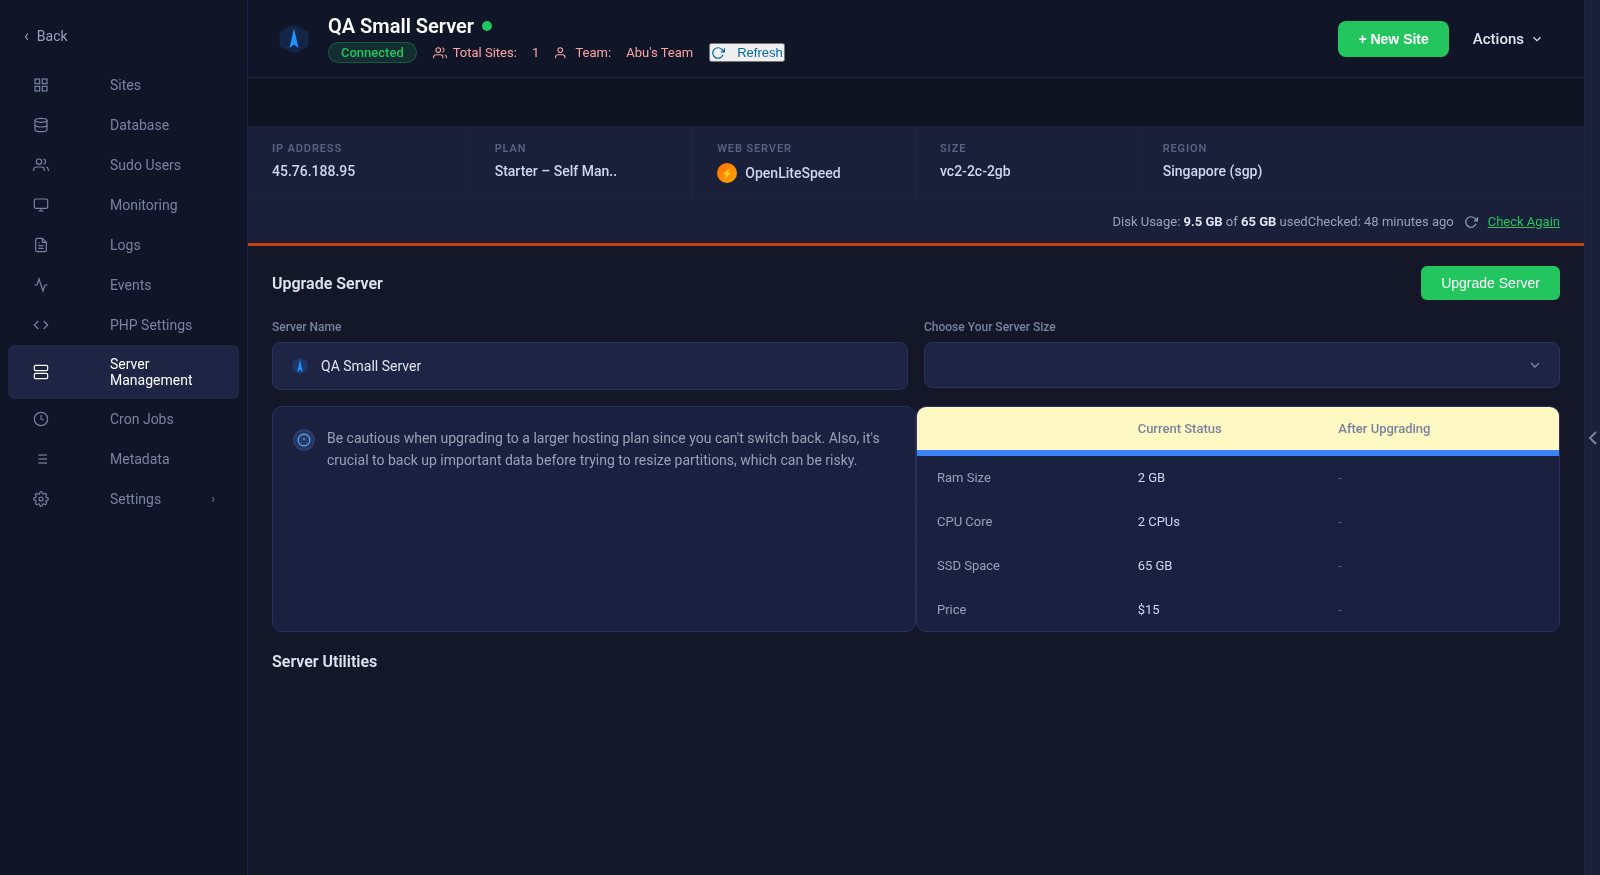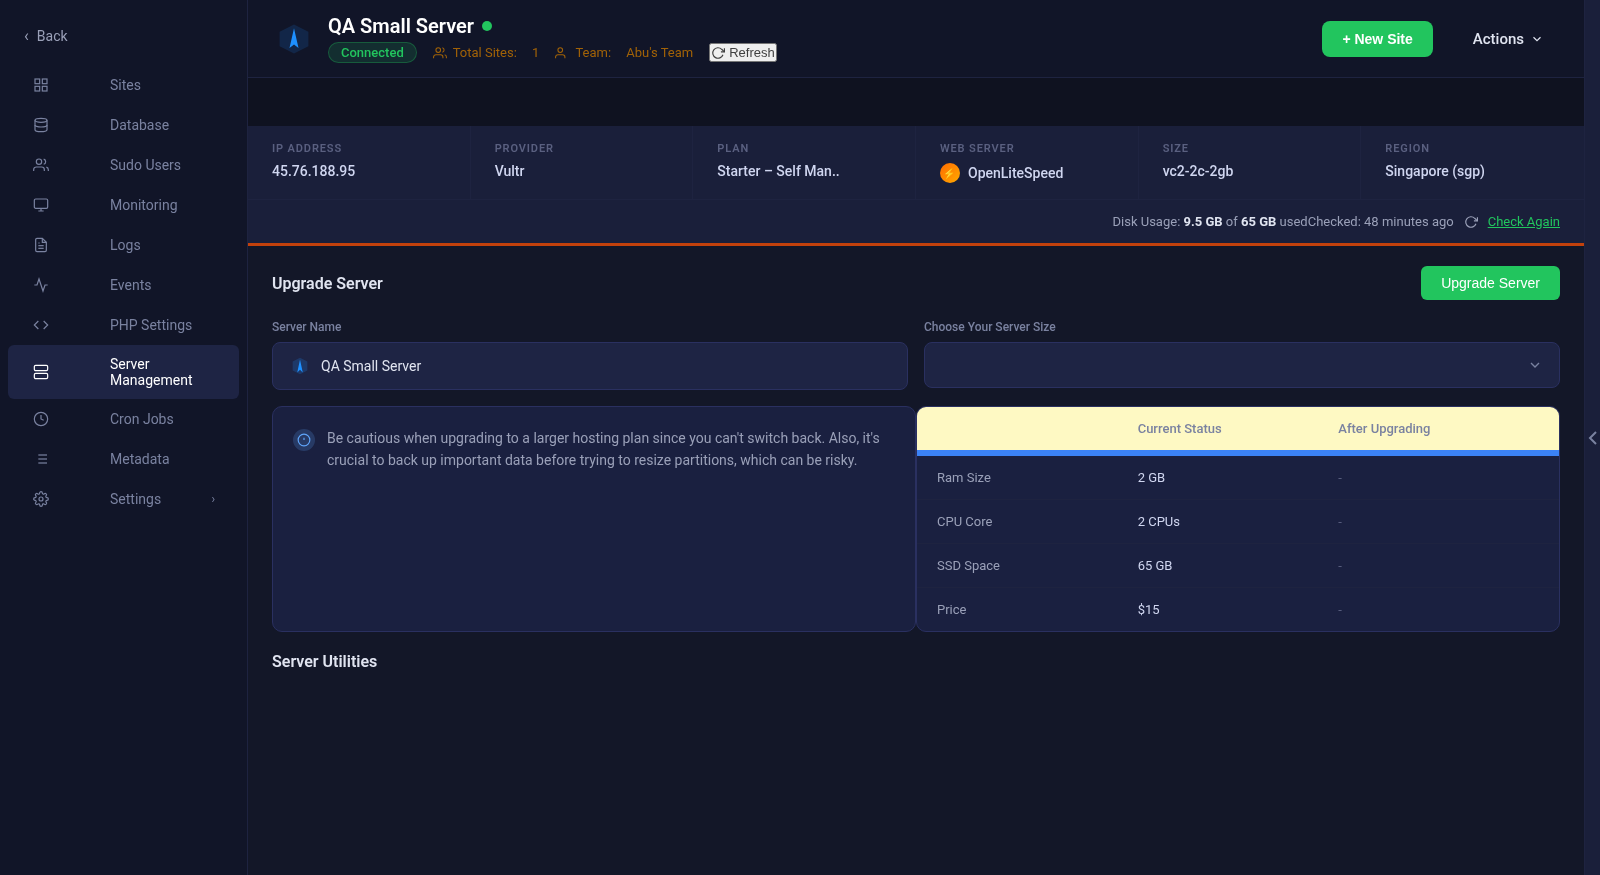--- a/index.html
+++ b/index.html
@@ -115,33 +115,33 @@
       border: 1px solid rgba(34,197,94,0.3);
       border-radius: 20px;
       padding: 2px 12px;
       font-size: 13px;
       font-weight: 500;
     }
     .meta-item {
       display: flex;
       align-items: center;
       gap: 6px;
-      color: #a16207;
+      color: #fca5a5;
       font-size: 13px;
     }
     .meta-item svg { width: 14px; height: 14px; fill: none; stroke: currentColor; stroke-width: 1.8; }
     .refresh-btn {
       display: flex;
       align-items: center;
-      gap: 4px;
-      color: #404040;
-      cursor: pointer;
-      font-size: 13px;
-    }
-    .header-actions { margin-left: auto; display: flex; align-items: center; gap: 28px; }
+      gap: 12px;
+      color: #0369a1;
+      cursor: pointer;
+      font-size: 13px;
+    }
+    .header-actions { margin-left: auto; display: flex; align-items: center; gap: 12px; }
     .new-site-btn {
       background: #22c55e;
       color: #fff;
       border: none;
       border-radius: 8px;
       padding: 10px 20px;
       font-size: 14px;
       font-weight: 600;
       cursor: pointer;
       display: flex;
@@ -566,24 +566,20 @@
   </header>
 
   <div class="content">
 
     <div class="info-bar">
       <div class="info-cell">
         <div class="info-label">IP ADDRESS</div>
         <div class="info-value">45.76.188.95</div>
       </div>
       <div class="info-cell">
-        <div class="info-label">PROVIDER</div>
-        <div class="info-value">Vultr</div>
-      </div>
-      <div class="info-cell">
         <div class="info-label">PLAN</div>
         <div class="info-value">Starter – Self Man..</div>
       </div>
       <div class="info-cell">
         <div class="info-label">WEB SERVER</div>
         <div class="info-value">
           <span class="openlitespeed-icon">⚡</span>
           <span>OpenLiteSpeed</span>
         </div>
       </div>

